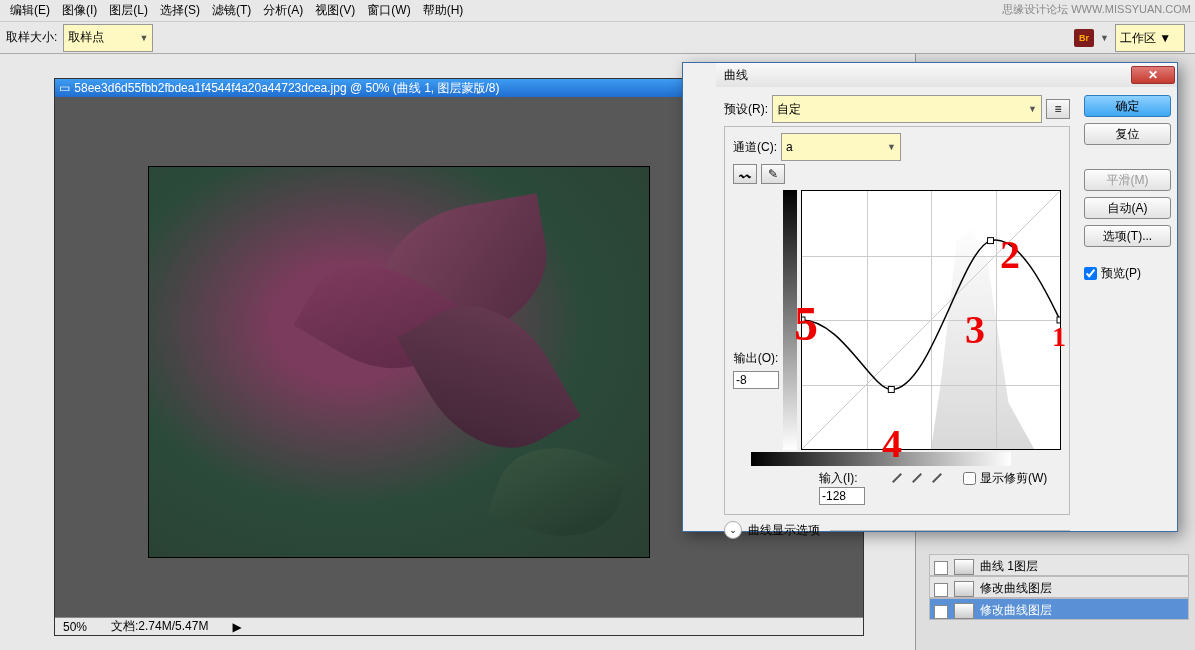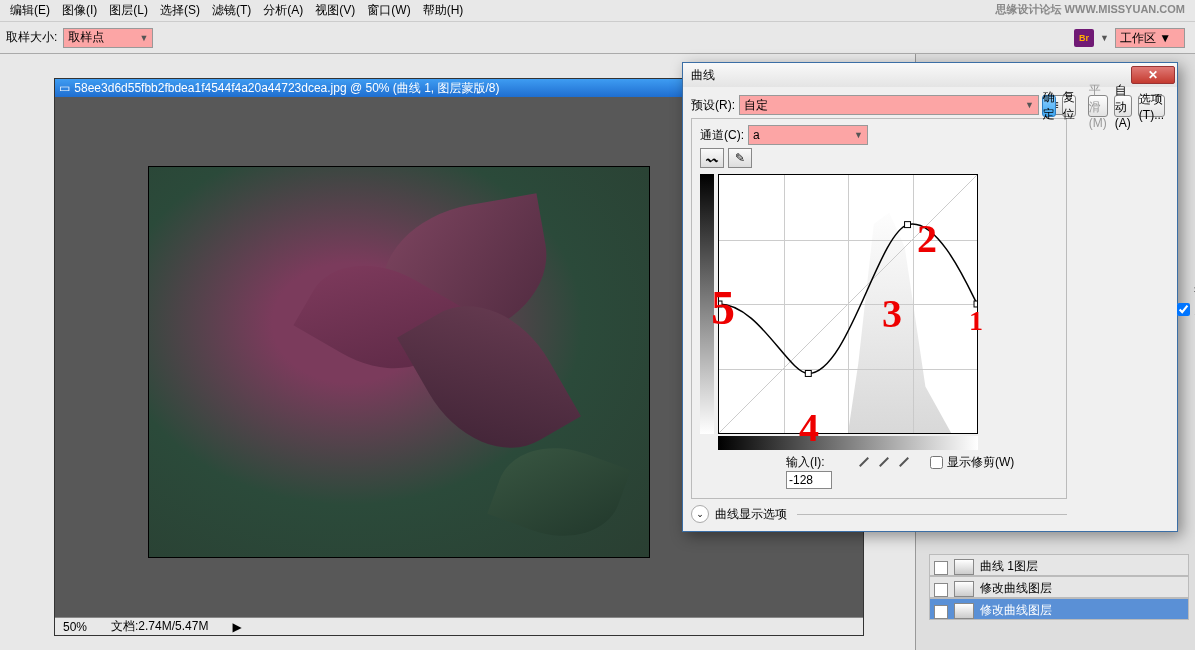--- a/index.html
+++ b/index.html
@@ -1,34 +1,34 @@
 <!DOCTYPE html>
 <html><head>
 <meta charset="utf-8">
 <style>
 * { margin:0; padding:0; box-sizing:border-box; font-family:"Microsoft YaHei","SimSun",sans-serif; font-size:12px; }
 body { background:#e8e8e8; width:1195px; height:650px; overflow:hidden; position:relative; }
 .menubar { background:#e8e8e8; height:22px; display:flex; align-items:center; padding:0 4px; border-bottom:1px solid #ccc; }
 .menubar span { padding:2px 6px; cursor:default; }
 .optbar { height:32px; background:#e8e8e8; display:flex; align-items:center; padding:0 6px; border-bottom:1px solid #aaa; gap:6px; }
-.sel { border:1px solid #999; background:#fca5a5; height:20px; padding:0 4px; display:flex; align-items:center; min-width:90px; justify-content:space-between;text-align:right; }
+.sel { border:1px solid #999; background:#fef9c3; height:28px; padding:0 4px; display:flex; align-items:center; min-width:90px; justify-content:space-between;text-align:right; }
 .chev { font-size:9px; color:#555; }
 .workspace-tab { position:absolute; right:0; top:22px; height:32px; display:flex; align-items:center; gap:6px; padding-right:10px;}
-.bridge-ico { width:20px; height:18px; background:#701a75; border-radius:2px; display:flex; align-items:center; justify-content:center; color:#ffae00; font-size:9px; font-weight:bold;}
+.bridge-ico { width:20px; height:18px; background:#7f1d1d; border-radius:2px; display:flex; align-items:center; justify-content:center; color:#ffae00; font-size:9px; font-weight:bold;}
 .docwrap { position:absolute; left:54px; top:78px; width:810px; height:558px; background:#585858; border:1px solid #333; }
 .dochead { height:18px; background:linear-gradient(#3e9cf2,#1f6ed0); color:#fff; display:flex; align-items:center; padding:0 4px; font-size:11px; gap:4px;}
 .doccanvas { position:relative; width:100%; height:calc(100% - 36px); background:#585858; display:flex; align-items:center; justify-content:center;}
 .photo { width:500px; height:390px; margin-left:-120px; margin-top:10px; background:radial-gradient(ellipse at 40% 40%, #7b3b5c 0%, #7b3b5c 18%, #2b4a3a 55%, #2a3f32 100%); position:relative; box-shadow:0 0 0 1px #000;}
 .leaf { position:absolute; border-radius:60% 0 60% 0; transform:rotate(30deg);}
 .l1{ width:140px; height:100px; background:linear-gradient(135deg,#823c5f,#5a2844); left:160px; top:100px;}
 .l2{ width:170px; height:130px; background:linear-gradient(135deg,#7e4560,#4f2a3f); left:230px; top:40px; transform:rotate(-10deg);}
 .l3{ width:160px; height:120px; background:linear-gradient(135deg,#6a3d53,#3d2234); left:260px; top:150px; transform:rotate(60deg);}
 .l4{ width:120px; height:90px; background:linear-gradient(135deg,#3a5843,#20362a); left:350px; top:280px; transform:rotate(20deg);}
 .docstatus { height:18px; background:#e8e8e8; border-top:1px solid #888; display:flex; align-items:center; padding:0 8px; gap:24px; font-size:11px;text-align:center;}
-.dialog { position:absolute; left:682px; top:62px; width:496px; height:470px; background:#f0f0f0; border:1px solid #3b6ea5; box-shadow:4px 4px 14px rgba(0,0,0,.4); }
+.dialog { position:absolute; left:682px; top:62px; width:496px; height:470px; background:#f0f0f0; border:1px solid #3b6ea5; box-shadow:4px 4px 14px rgba(0,0,0,.4);padding-left:33px; }
 .titlebar { height:24px; background:linear-gradient(#f9f9f9,#e4e4e4); display:flex; align-items:center; justify-content:space-between; padding:0 2px 0 8px;}
 .wclose { width:44px; height:18px; background:linear-gradient(#e07a76,#c43a2f); border:1px solid #933; border-radius:2px; display:flex; align-items:center; justify-content:center; color:#fff; font-weight:bold;}
 .dlgbody { display:flex; height:calc(100% - 24px);}
 .dlgleft { flex:1; padding:8px;}
 .fieldrow { display:flex; align-items:center; gap:4px; margin-bottom:3px;}
 .wide { flex:1; }
 .grtab { border:1px solid #bbb; padding:6px 8px;}
 .iconbtn { width:24px; height:20px; border:1px solid #888; background:linear-gradient(#fafafa,#ddd); display:flex; align-items:center; justify-content:center;}
 .curvearea { display:flex; gap:4px; margin-top:6px;}
 .vgrad { width:14px; height:260px; background:linear-gradient(#000,#fff);}
@@ -36,33 +36,33 @@
 .grid::before,.grid::after{content:'';position:absolute;background:#ccc;}
 .gline { position:absolute; background:#ccc;}
 .gv1{left:25%;top:0;width:1px;height:100%;} .gv2{left:50%;top:0;width:1px;height:100%;} .gv3{left:75%;top:0;width:1px;height:100%;}
 .gh1{top:25%;left:0;height:1px;width:100%;} .gh2{top:50%;left:0;height:1px;width:100%;} .gh3{top:75%;left:0;height:1px;width:100%;}
 .diag{position:absolute;left:0;top:0;width:100%;height:100%;}
 .hist { position:absolute; left:50%; bottom:0; width:40%; height:90%; background:linear-gradient(to top, rgba(200,200,200,.7), rgba(200,200,200,0)); clip-path:polygon(0 100%,10% 70%,25% 10%,40% 5%,55% 20%,75% 80%,100% 100%);}
 .scribble { position:absolute; color:#e00; font-size:40px; font-weight:bold; font-family:cursive;}
 .s2{right:40px; top:40px;} .s3{right:75px; top:115px;} .s4{left:80px; bottom:-18px;} .s5{left:-8px; top:105px; font-size:48px;} .s1{right:-6px; top:130px; font-size:28px;}
 .hgrad { margin-left:18px; width:260px; height:14px; background:linear-gradient(to right,#000,#fff); margin-top:2px;}
 .ionum { border:1px solid #888; background:#fff; width:46px; height:18px; padding:0 2px; display:flex; align-items:center;}
-.dlgright { width:102px; padding:8px 6px; display:flex; flex-direction:row; gap:6px;justify-content:center;}
+.dlgright { width:102px; padding:8px 6px; display:flex; flex-direction:column; gap:6px;}
 .btn { height:22px; border:1px solid #888; background:linear-gradient(#fdfdfd,#e2e2e2); border-radius:3px; display:flex; align-items:center; justify-content:center; }
 .btn.primary { background:linear-gradient(#8dd0ff,#3fa7f2); border-color:#2d7dc0;}
 .btn.dis { color:#999; }
 .expbar { display:flex; align-items:center; gap:6px; margin-top:6px;}
 .expchev { width:18px; height:18px; border:1px solid #aaa; border-radius:9px; background:#fff; display:flex; align-items:center; justify-content:center; font-size:9px;}
 .rpanel { position:absolute; right:0; top:54px; width:280px; height:596px; background:#dedede; border-left:1px solid #999;}
 .layerlist { position:absolute; bottom:30px; right:6px; width:260px;}
 .lrow { height:22px; display:flex; align-items:flex-end; gap:6px; border:1px solid #bbb; background:#e6e6e6; padding:0 4px;}
 .lrow.sel2 { background:#5a90d6; color:#fff;}
 .eye { width:14px; height:14px; border:1px solid #888; background:#fff;}
 .lthumb { width:20px; height:16px; background:linear-gradient(#fff,#ccc); border:1px solid #888;}
-.watermark { position:absolute; right:10px; top:2px; font-size:11px; color:#888;font-weight:bold;}
+.watermark { position:absolute; right:4px; top:2px; font-size:11px; color:#888;}
 .eyedrop { display:flex; gap:4px; margin-left:20px;}
 .dropper { width:16px; height:16px; position:relative;}
 .dropper::before{content:'';position:absolute;width:2px;height:12px;background:#555;transform:rotate(45deg);left:7px;top:2px;}
 </style>
 </head>
 <body>
 
 <div class="watermark">思缘设计论坛 WWW.MISSYUAN.COM</div>
 
 <div class="menubar">
@@ -154,20 +154,27 @@
           <div class="sel" style="min-width:120px">
             <span>a</span>
             <span class="chev">▼</span>
           </div>
         </div>
         <div class="fieldrow">
           <div class="iconbtn">〰</div>
           <div class="iconbtn">✎</div>
         </div>
         <div class="curvearea">
+          <div style="display:flex;flex-direction:column;align-items:center;gap:4px;">
+            <div style="height:156px"></div>
+            <span>输出(O):</span>
+            <div class="ionum">
+                <span>-8</span>
+              </div>
+          </div>
           <div class="vgrad"></div>
           <div class="grid">
             <div class="gline gv1"></div>
               <div class="gline gv2"></div>
               <div class="gline gv3"></div>
             <div class="gline gh1"></div>
               <div class="gline gh2"></div>
               <div class="gline gh3"></div>
             <div class="hist"></div>
             <svg class="diag" viewBox="0 0 260 260" preserveAspectRatio="none">

